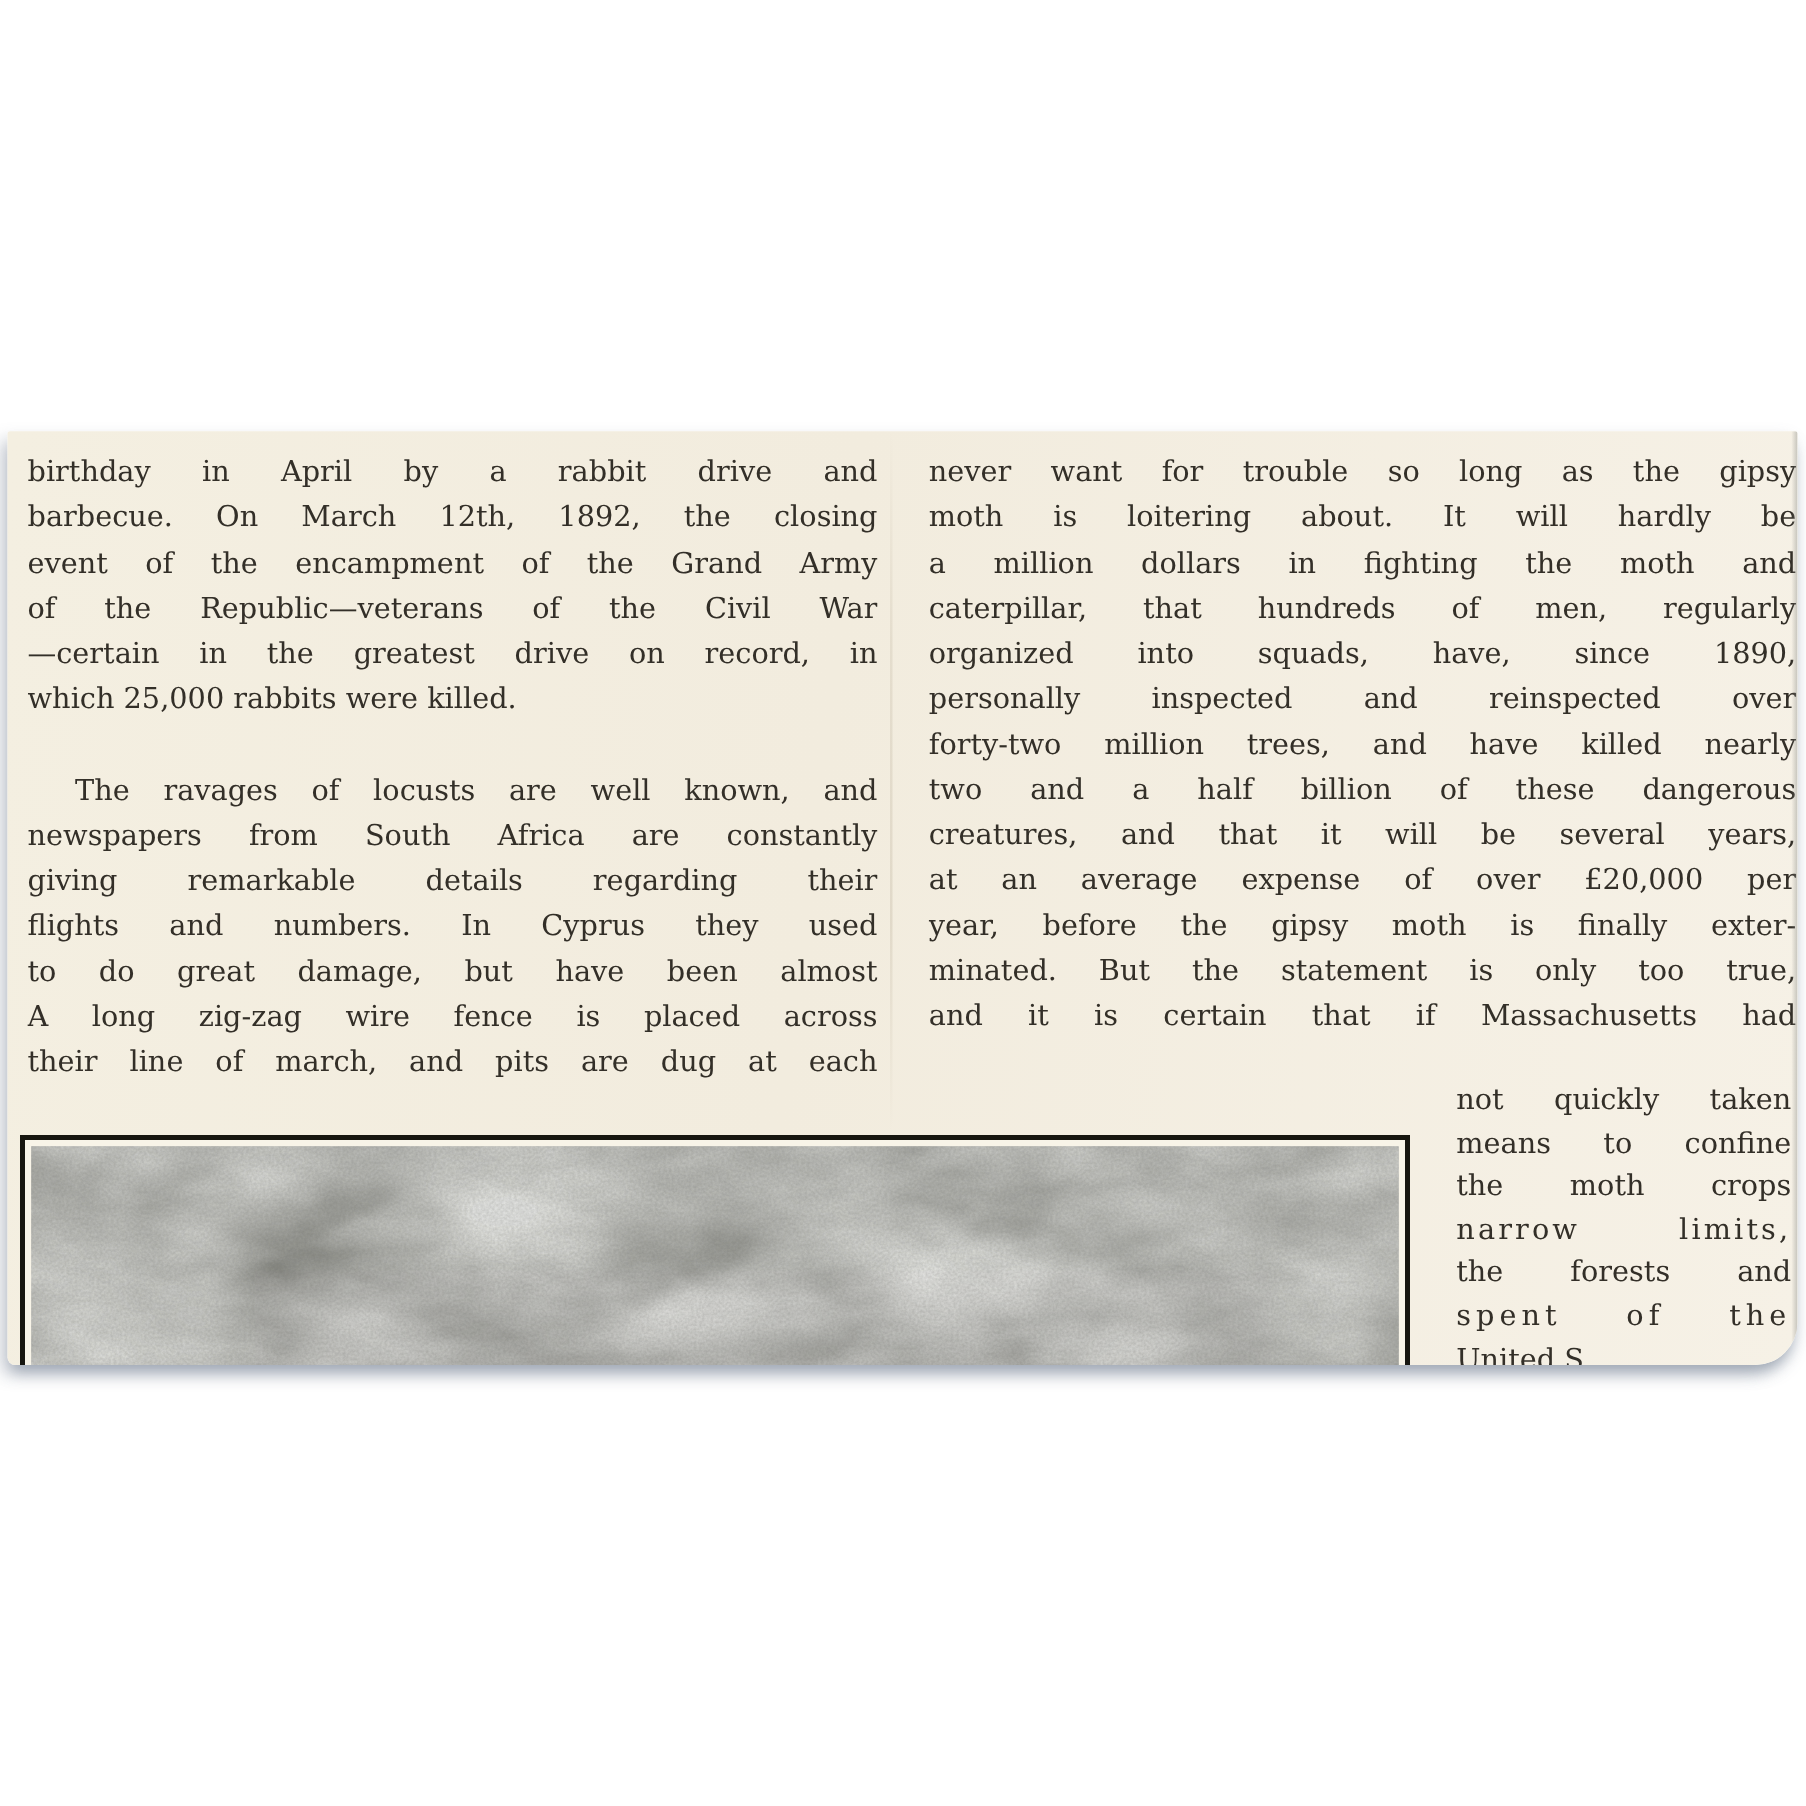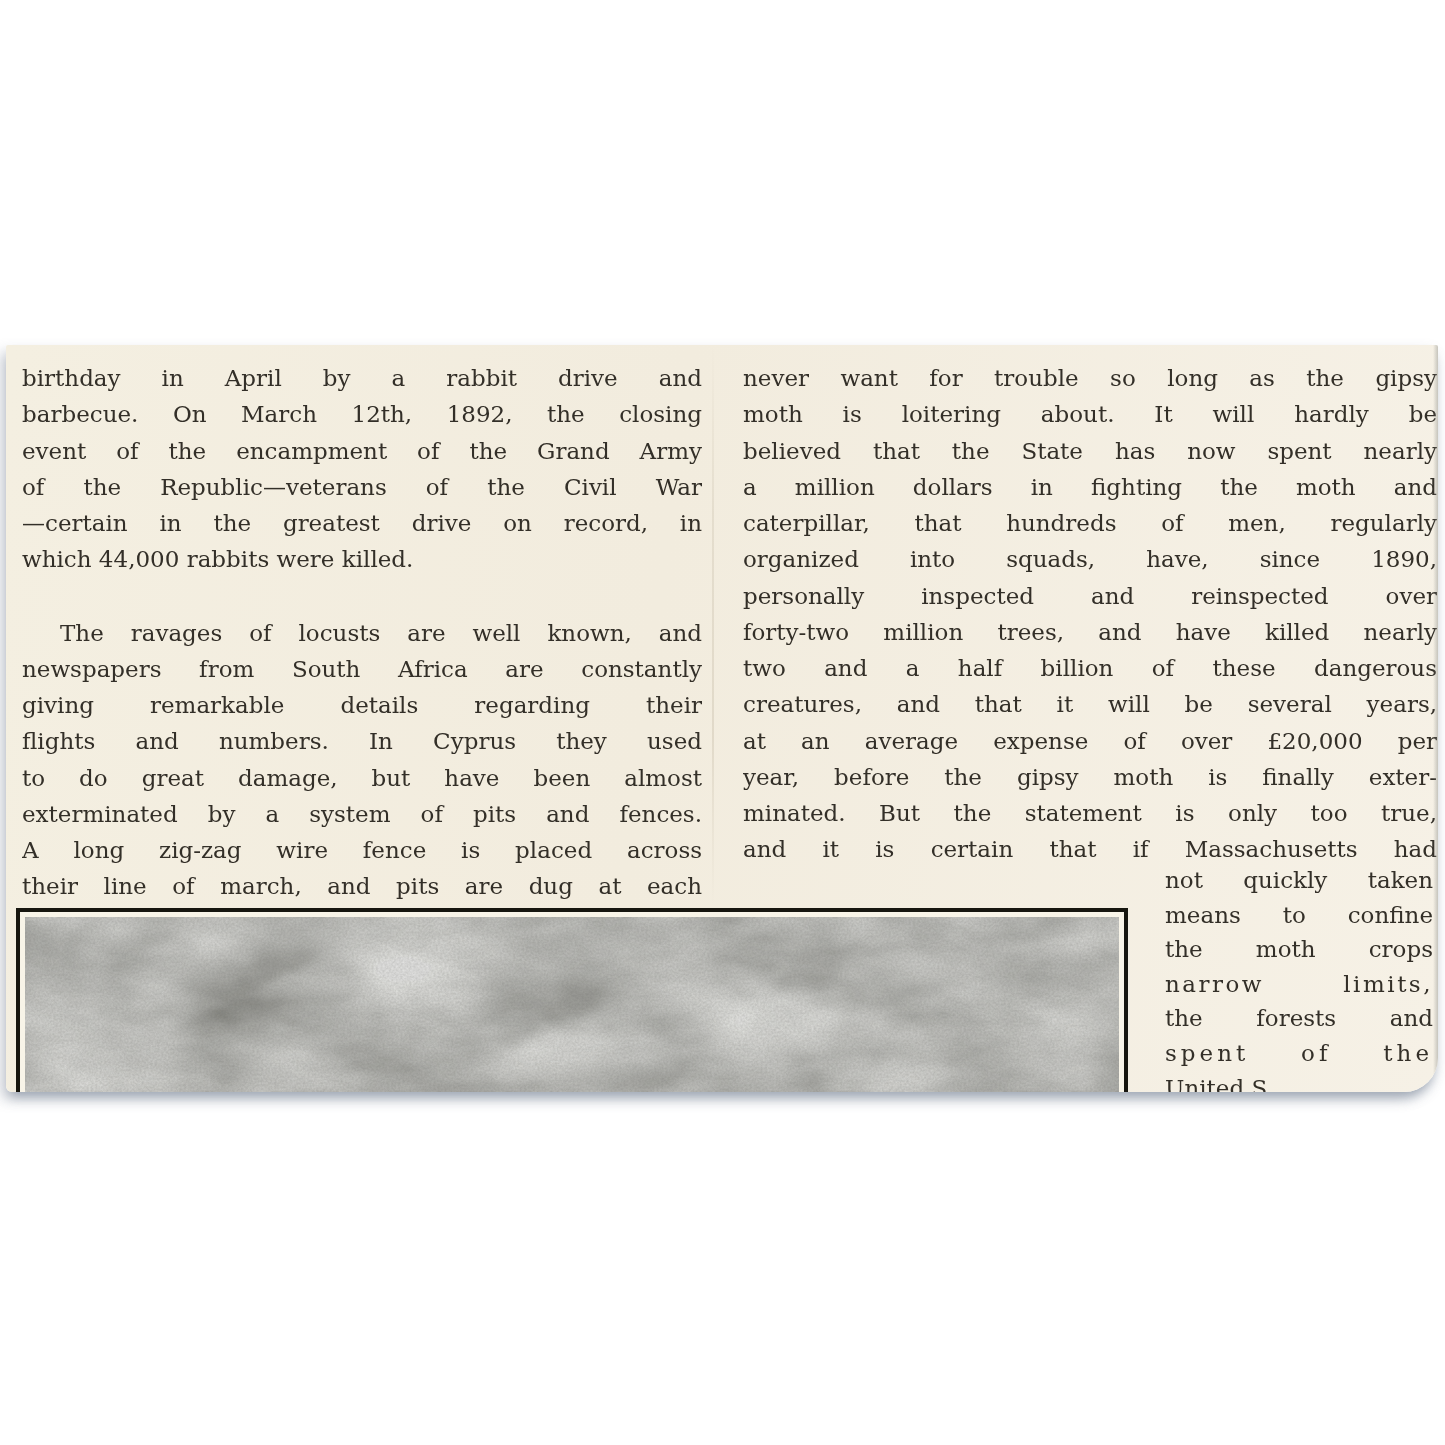--- a/index.html
+++ b/index.html
@@ -52,36 +52,34 @@
 
 <div class="canvas">
   <div class="clipping">
 
     <div class="col col-left">
       <div class="line">birthday in April by a rabbit drive and</div>
       <div class="line">barbecue. On March 12th, 1892, the closing</div>
       <div class="line">event of the encampment of the Grand Army</div>
       <div class="line">of the Republic—veterans of the Civil War</div>
       <div class="line">—certain in the greatest drive on record, in</div>
-      <div class="line endp">which 44,000 rabbits were killed.</div>
+      <div class="line endp">which 25,000 rabbits were killed.</div>
       <div class="parabreak"></div>
       <div class="line indent">The ravages of locusts are well known, and</div>
       <div class="line">newspapers from South Africa are constantly</div>
       <div class="line">giving remarkable details regarding their</div>
       <div class="line">flights and numbers. In Cyprus they used</div>
       <div class="line">to do great damage, but have been almost</div>
-      <div class="line">exterminated by a system of pits and fences.</div>
       <div class="line">A long zig-zag wire fence is placed across</div>
       <div class="line">their line of march, and pits are dug at each</div>
     </div>
 
     <div class="col col-right">
       <div class="line">never want for trouble so long as the gipsy</div>
       <div class="line">moth is loitering about. It will hardly be</div>
-      <div class="line">believed that the State has now spent nearly</div>
       <div class="line">a million dollars in fighting the moth and</div>
       <div class="line">caterpillar, that hundreds of men, regularly</div>
       <div class="line">organized into squads, have, since 1890,</div>
       <div class="line">personally inspected and reinspected over</div>
       <div class="line">forty-two million trees, and have killed nearly</div>
       <div class="line">two and a half billion of these dangerous</div>
       <div class="line">creatures, and that it will be several years,</div>
       <div class="line">at an average expense of over £20,000 per</div>
       <div class="line">year, before the gipsy moth is finally exter-</div>
       <div class="line">minated. But the statement is only too true,</div>

